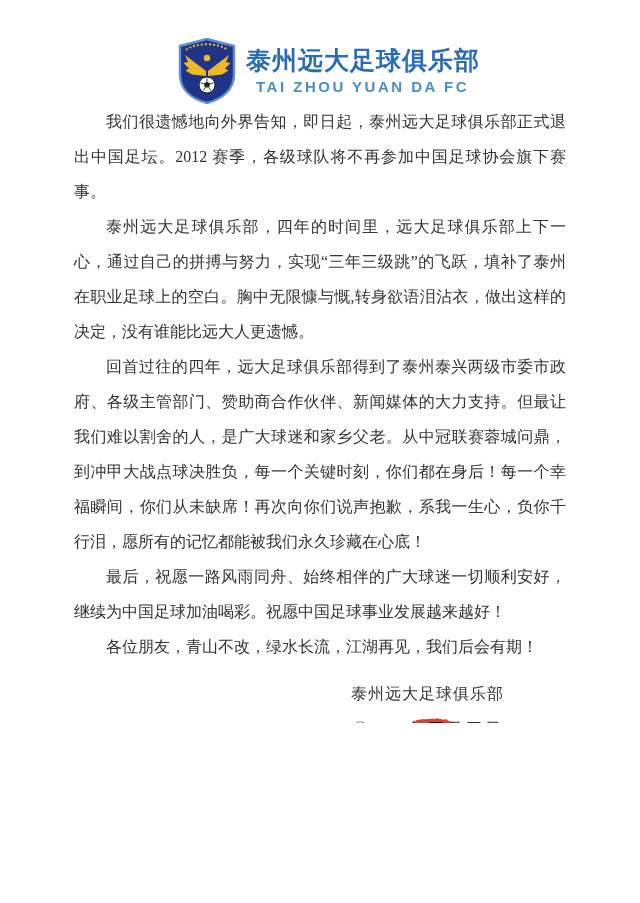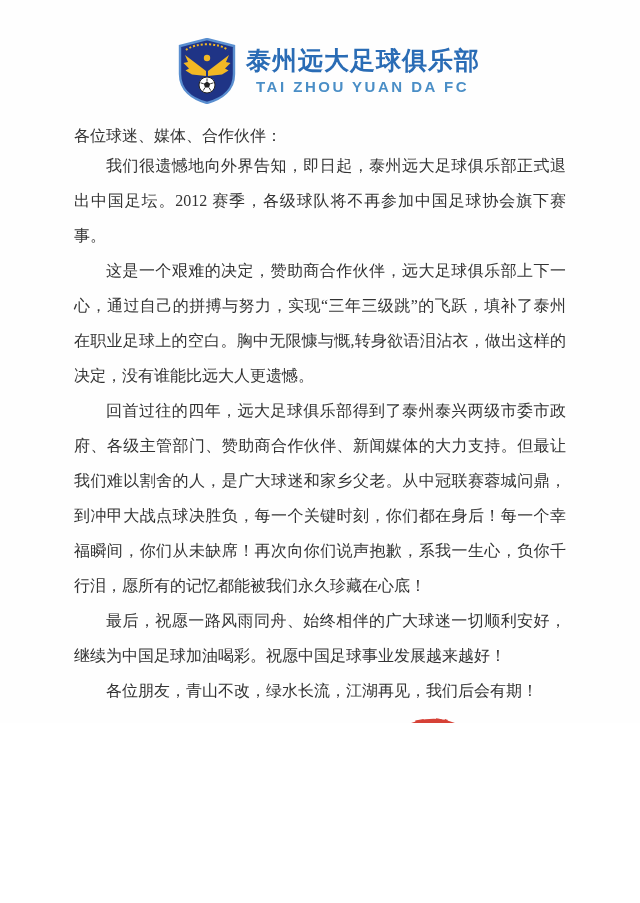--- a/index.html
+++ b/index.html
@@ -104,23 +104,22 @@
       <path d="M31,43.4 L31,40.5 M34.2,45.8 L37.5,44.8 M33,49.6 L34.8,52.6 M29,49.6 L27.2,52.6 M27.8,45.8 L24.5,44.8" stroke="#222222" stroke-width="0.9" fill="none"></path>
     </svg>
     <div class="brand-text">
       <span class="brand-cn">泰州远大足球俱乐部</span>
       <span class="brand-en">TAI ZHOU YUAN DA FC</span>
     </div>
   </div>
 
 
   <div class="content">
-    <div class="salutation">各位球迷、媒体、合作伙伴：</div>
     <p>我们很遗憾地向外界告知，即日起，泰州远大足球俱乐部正式退出中国足坛。2012 赛季，各级球队将不再参加中国足球协会旗下赛事。</p>
-    <p>这是一个艰难的决定，赞助商合作伙伴，远大足球俱乐部上下一心，通过自己的拼搏与努力，实现“三年三级跳”的飞跃，填补了泰州在职业足球上的空白。胸中无限慷与慨,转身欲语泪沾衣，做出这样的决定，没有谁能比远大人更遗憾。</p>
+    <p>泰州远大足球俱乐部，四年的时间里，远大足球俱乐部上下一心，通过自己的拼搏与努力，实现“三年三级跳”的飞跃，填补了泰州在职业足球上的空白。胸中无限慷与慨,转身欲语泪沾衣，做出这样的决定，没有谁能比远大人更遗憾。</p>
     <p>回首过往的四年，远大足球俱乐部得到了泰州泰兴两级市委市政府、各级主管部门、赞助商合作伙伴、新闻媒体的大力支持。但最让我们难以割舍的人，是广大球迷和家乡父老。从中冠联赛蓉城问鼎，到冲甲大战点球决胜负，每一个关键时刻，你们都在身后！每一个幸福瞬间，你们从未缺席！再次向你们说声抱歉，系我一生心，负你千行泪，愿所有的记忆都能被我们永久珍藏在心底！</p>
     <p>最后，祝愿一路风雨同舟、始终相伴的广大球迷一切顺利安好，继续为中国足球加油喝彩。祝愿中国足球事业发展越来越好！</p>
     <p>各位朋友，青山不改，绿水长流，江湖再见，我们后会有期！</p>
   </div>
 
   <div class="signature-block">
     <div class="signature-name">泰州远大足球俱乐部</div>
     <div class="signature-date">二〇二一年三月三日</div>
   </div>
 

